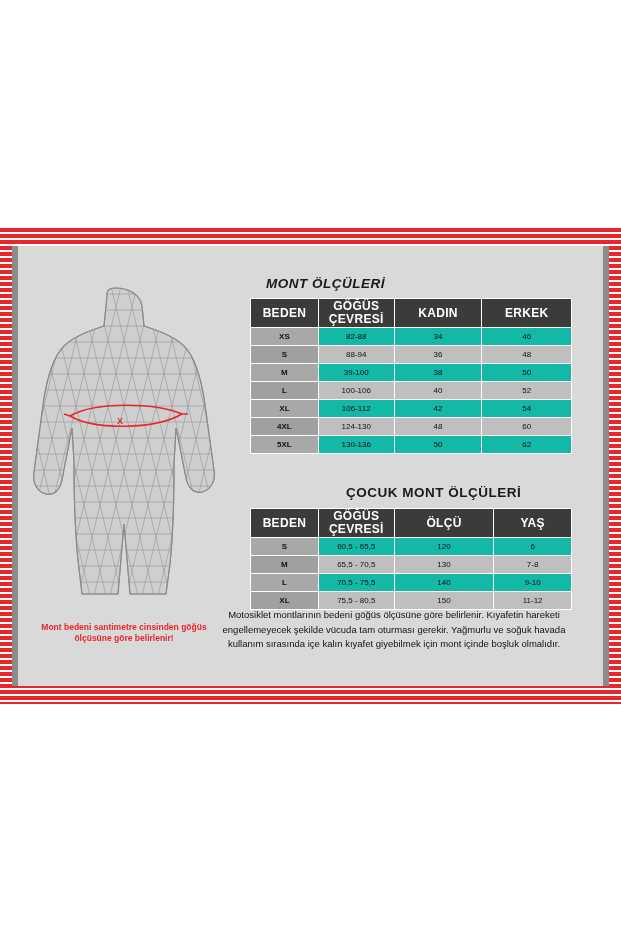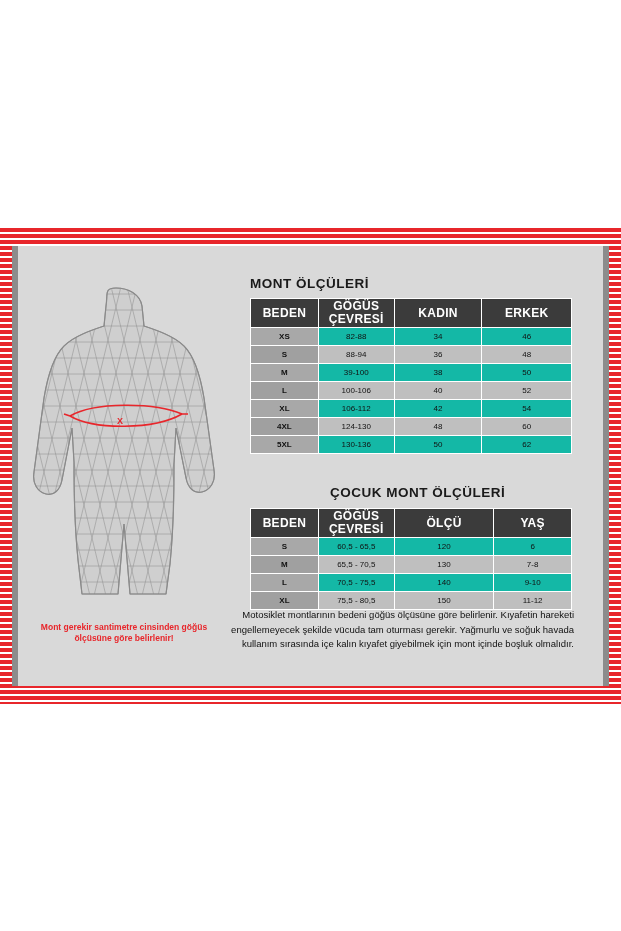--- a/index.html
+++ b/index.html
@@ -79,22 +79,22 @@
   }
 
   
   .tbl-title {
     position: absolute;
     font-weight: bold;
     color: #1a1a1a;
     font-size: 13.5px;
     letter-spacing: .5px;
   }
-  #title-adult { left: 232px; top: 30px; }
-  #title-child { left: 312px; top: 239px; }
+  #title-adult { left: 248px; top: 30px; font-style: italic; }
+  #title-child { left: 328px; top: 239px; }
 
   table {
     position: absolute;
     border-collapse: collapse;
     font-size: 8px;
     color: #111;
     background: #fff;
   }
   table th, table td {
     border: 1px solid #ffffff;
@@ -149,21 +149,21 @@
 
   
   .footer-text {
     position: absolute;
     left: 196px;
     top: 362px;
     width: 360px;
     font-size: 9.5px;
     line-height: 1.55;
     color: #111;
-    text-align: right;
+    text-align: center;
   }
 </style>
 </head>
 <body>
 
 <div class="page">
   <div class="card">
     <div class="card-inner">
       <div class="content">
 
@@ -223,21 +223,21 @@
 
             <g stroke="#e8262b" stroke-width="1.6" fill="none">
               <path d="M46 142 C70 128 130 128 158 140"></path>
               <path d="M46 142 C70 156 130 156 158 140"></path>
               <path d="M46 142 L40 140 M158 140 L164 140"></path>
             </g>
             <text x="96" y="150" fill="#e8262b" font-size="9" font-family="Liberation Sans, sans-serif" font-weight="bold" text-anchor="middle">X</text>
           </svg>
         </div>
 
-        <div class="figure-caption">Mont gerekir santimetre cinsinden göğüs ölçüsüne göre belirlenir!</div>
+        <div class="figure-caption">Mont bedeni santimetre cinsinden göğüs ölçüsüne göre belirlenir!</div>
 
         <div class="tbl-title" id="title-adult">MONT ÖLÇÜLERİ</div>
 
         <table id="table-adult">
           <colgroup>
               <col class="c0">
               <col class="c1">
               <col class="c2">
               <col class="c3">
             </colgroup>

